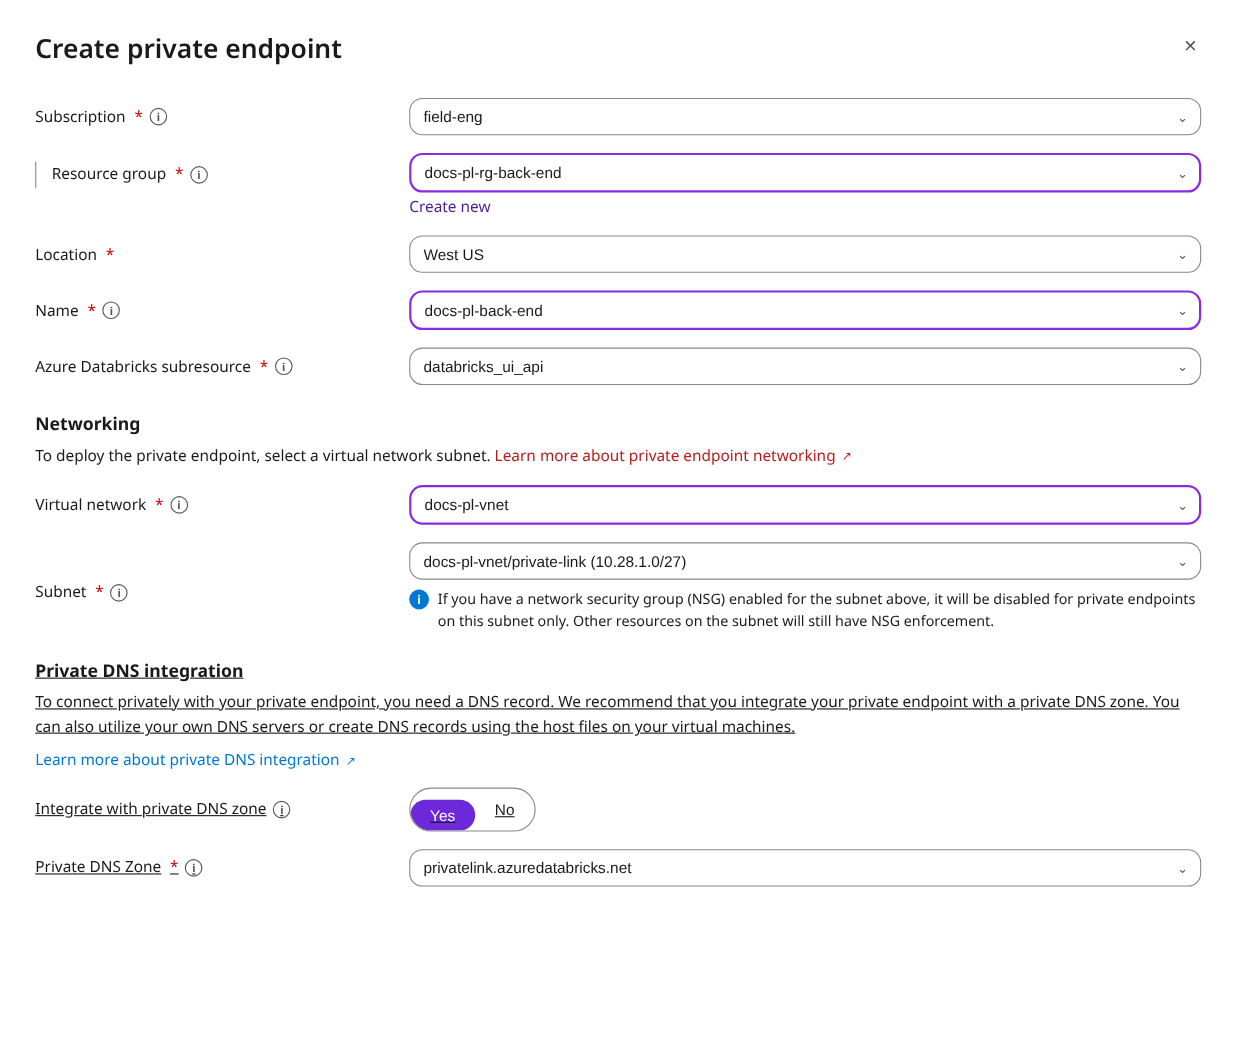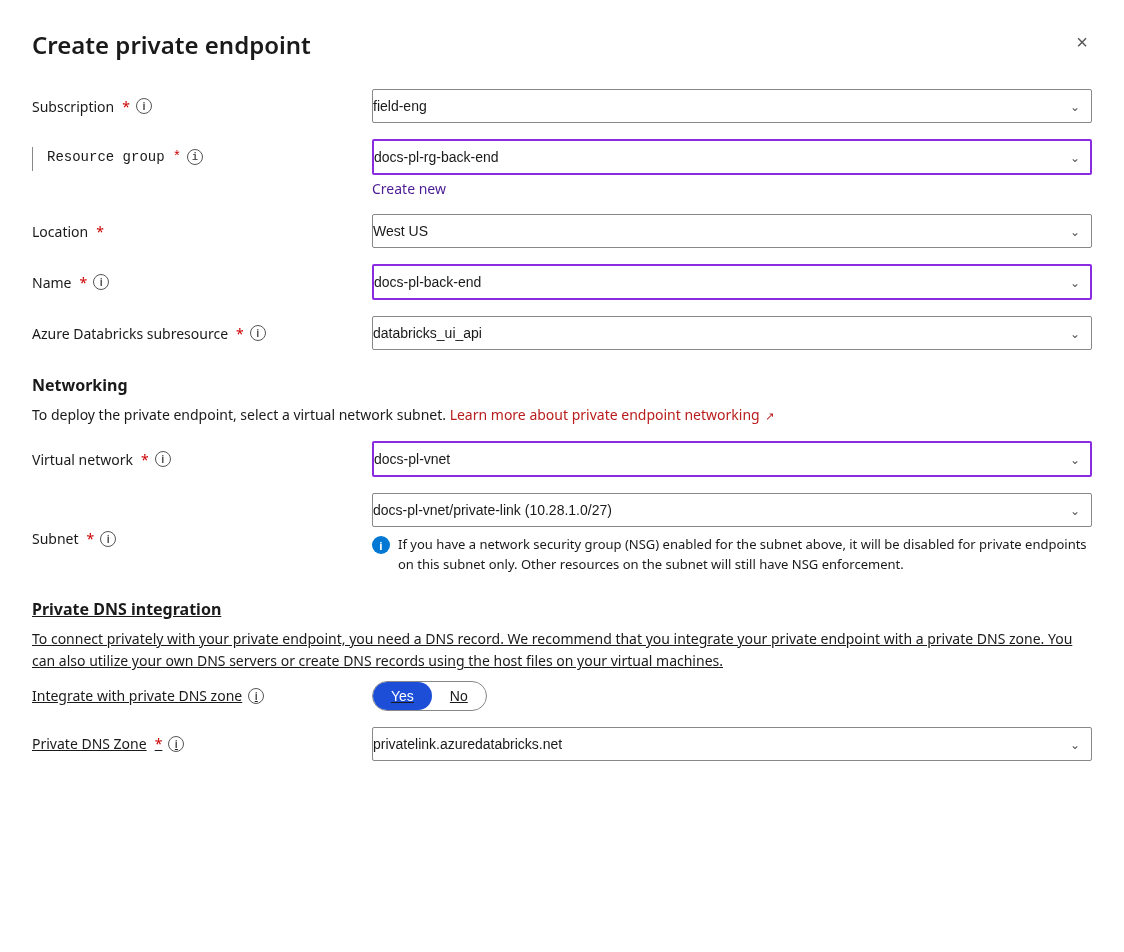--- a/index.html
+++ b/index.html
@@ -67,22 +67,22 @@
       border: 1.5px solid #555;
       font-size: 10px;
       color: #555;
       font-weight: bold;
       cursor: pointer;
       flex-shrink: 0;
     }
     .dropdown {
       width: 100%;
       border: 1px solid #888;
-      border-radius: 2px;
-      padding: 8px 36px 8px 0;
+      border-radius: 12px;
+      padding: 8px 36px 8px 12px;
       font-size: 14px;
       background: #fff;
       appearance: none;
       -webkit-appearance: none;
       cursor: pointer;
       position: relative;
       color: #1a1a1a;
     }
     .dropdown-wrapper {
       position: relative;
@@ -166,23 +166,24 @@
     }
     .toggle-btn {
       padding: 6px 18px;
       font-size: 14px;
       border: none;
       cursor: pointer;
       background: transparent;
       color: #1a1a1a;
     }
     .toggle-btn.active {
-      background: #1d4ed8;
+      background: #6d28d9;
       color: #fff;
       border-radius: 18px;
+      margin-top: 10px;
     }
     .resource-group-row {
       display: flex;
       align-items: flex-start;
       margin-bottom: 16px;
     }
     .indent-connector {
       display: flex;
       align-items: flex-start;
       width: 340px;
@@ -194,21 +195,20 @@
       background: #888;
       margin-left: 0;
       margin-right: 14px;
       margin-top: 8px;
     }
     .label-with-icon {
       display: flex;
       align-items: center;
       gap: 6px;
       padding-top: 10px;
-      font-family: Liberation Mono, monospace;
     }
     .field-with-link {
       flex: 1;
       display: flex;
       flex-direction: column;
     }
     .dns-desc {
       font-size: 14px;
       color: #1a1a1a;
       line-height: 1.6;
@@ -357,20 +357,24 @@
           <div class="info-circle">i</div>
           <p class="info-text">If you have a network security group (NSG) enabled for the subnet above, it will be disabled for private endpoints on this subnet only. Other resources on the subnet will still have NSG enforcement.</p>
         </div>
       </div>
     </div>
   </div>
 
   <div style="margin-top: 16px; text-decoration: underline;">
     <h2 class="section-heading">Private DNS integration</h2>
     <p class="dns-desc">To connect privately with your private endpoint, you need a DNS record. We recommend that you integrate your private endpoint with a private DNS zone. You can also utilize your own DNS servers or create DNS records using the host files on your virtual machines.</p>
+    <a href="#" class="dns-link">
+      <span>Learn more about private DNS integration</span>
+      <span class="external-link-icon">↗</span>
+    </a>
 
     
     <div class="form-row">
       <div class="label-col">
         <label>Integrate with private DNS zone</label>
         <span class="info-icon">i</span>
       </div>
       <div class="field-col">
         <div class="toggle-group">
           <button class="toggle-btn active">Yes</button>

